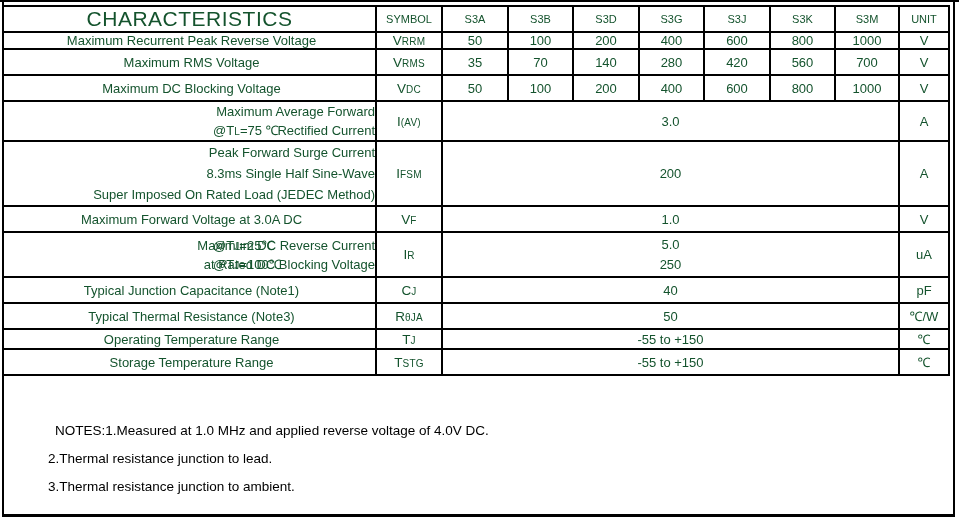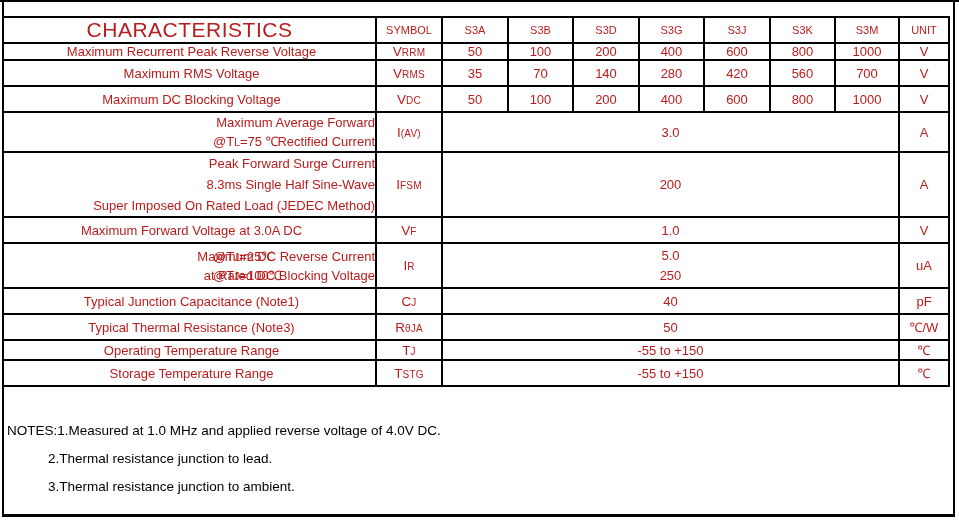--- a/index.html
+++ b/index.html
@@ -13,45 +13,45 @@
     overflow:hidden;
   }
   
   .frame-top { position:absolute; top:0; left:0; width:959px; height:0; border-top:2px solid #000; }
   .outer-box {
     position:absolute; left:2px; top:0; width:953px; height:517px;
     border-left:2px solid #000; border-right:2px solid #000; border-bottom:3px solid #000;
   }
   
   table.spec {
-    position:absolute; left:2px; top:16px;
+    position:absolute; left:2px; top:5px;
     width:946px;
     border-collapse:collapse; table-layout:fixed;
-    font-size:13px; color:#b91c1c;
+    font-size:13px; color:#14532d;
   }
   table.spec th, table.spec td {
     border:2px solid #000;
     vertical-align:middle;
     text-align:center;
     font-weight:normal;
     overflow:hidden;
   }
   th.char-h { font-size:21px; letter-spacing:0.5px; }
   th.small-h { font-size:11px; }
   td.char-c { text-align:left; padding-left:4px; }
   .line { line-height:19px; position:relative; white-space:nowrap;text-align:right; }
   .line3 { line-height:21px; }
   .ann { position:absolute; left:205px; top:0; }
   .sub { font-size:10px; letter-spacing:0.2px; }
   .sym { font-size:13.5px; }
   .stack2 div { line-height:20px; }
   .indent { padding-left:4px; }
   
   .notes { position:absolute; left:7px; top:423px; width:900px; font-size:13.5px; color:#000; }
-  .notes .n1 { margin-bottom:13px; }
+  .notes .n1 { margin-bottom:13px;margin-left:48px; }
   .notes .n2, .notes .n3 { padding-left:41px; margin-bottom:13px; }
 </style>
 </head>
 <body>
 
 <div class="page">
   <div class="frame-top"></div>
   <div class="outer-box"></div>
 
   <table class="spec">

